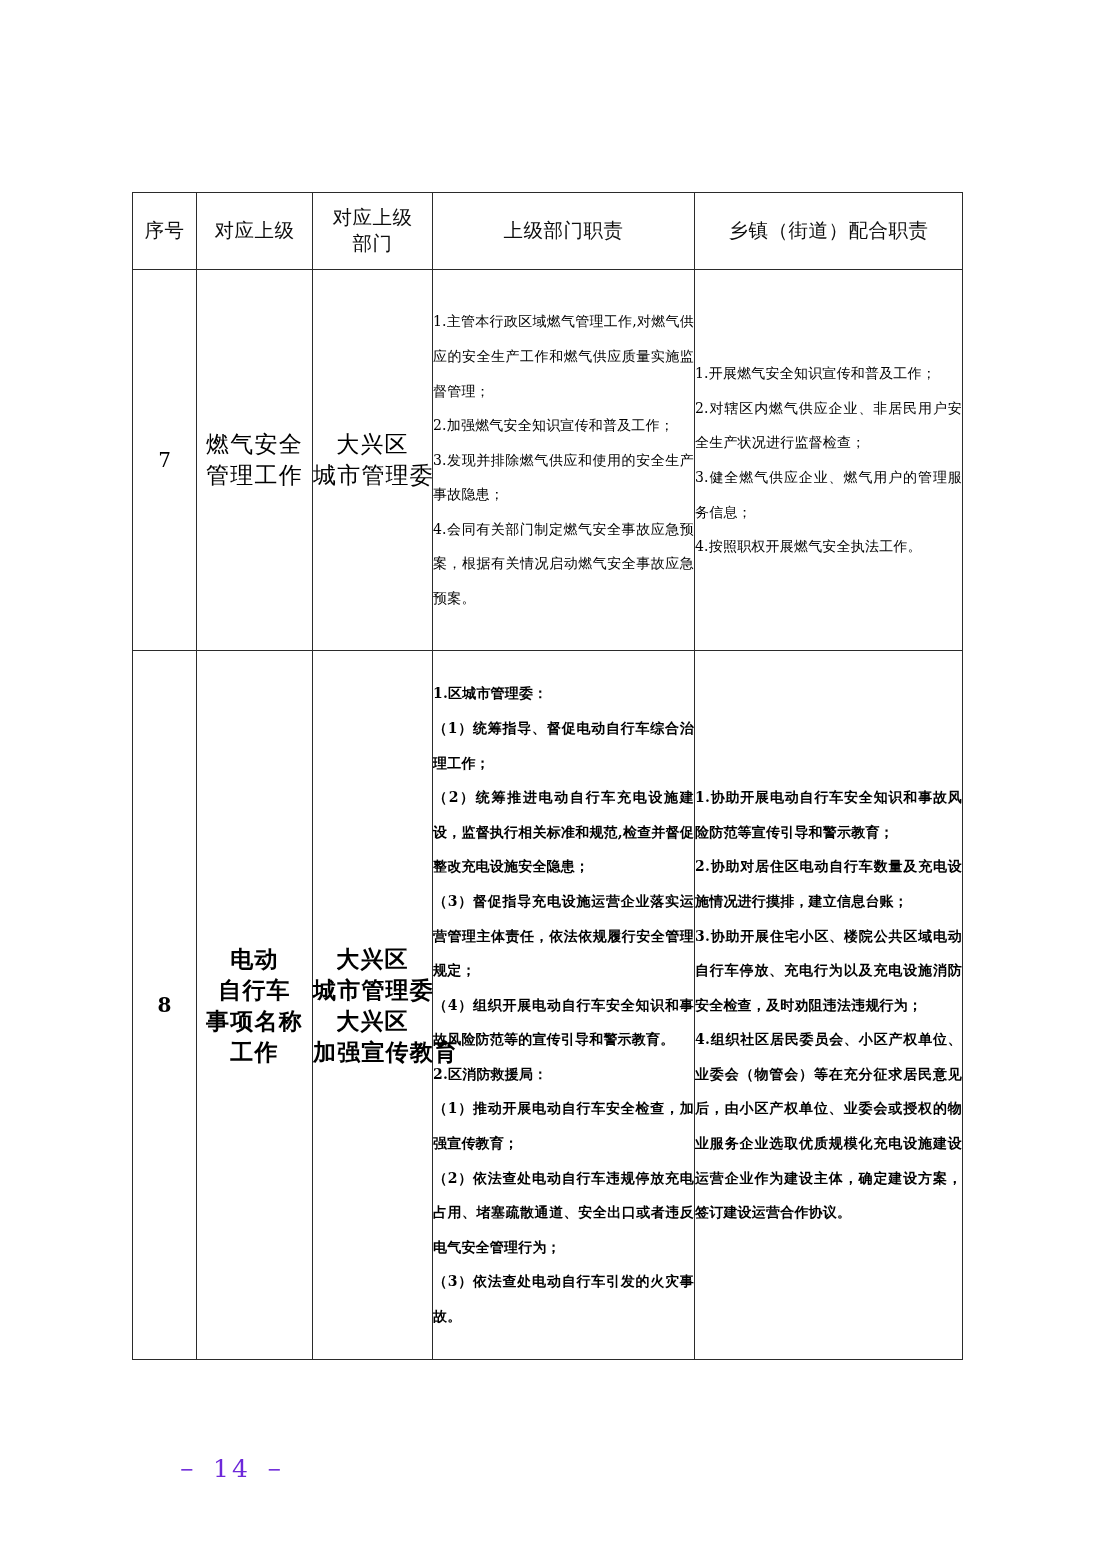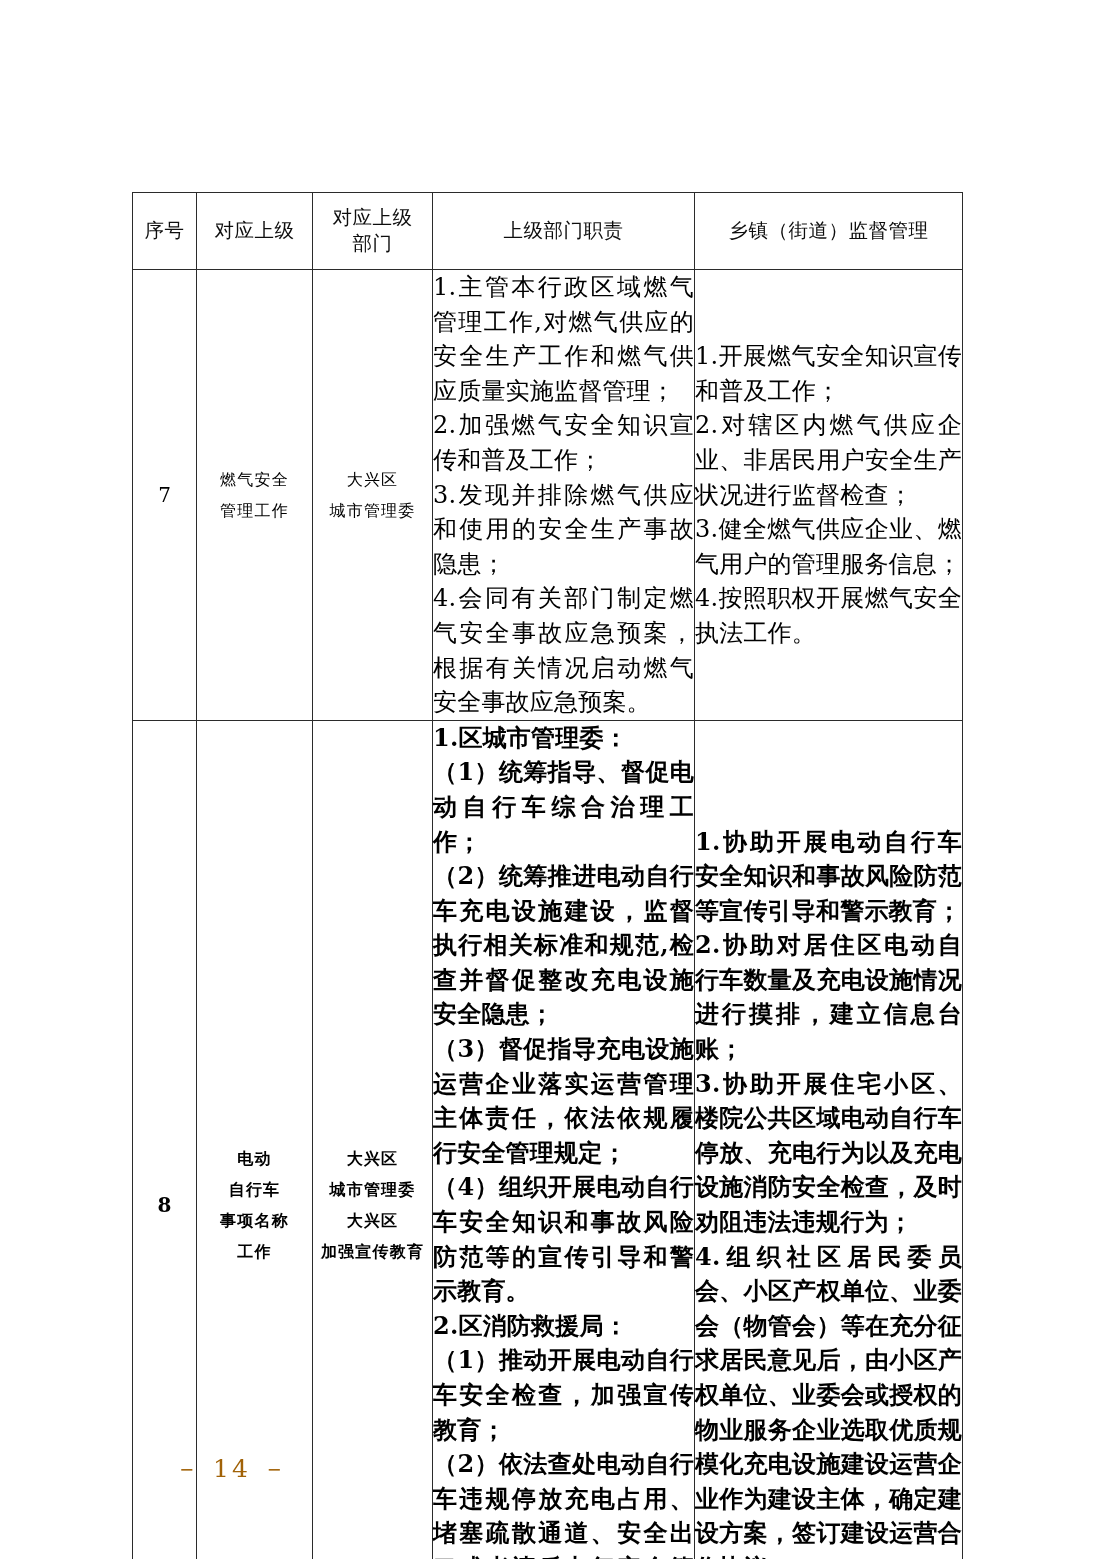--- a/index.html
+++ b/index.html
@@ -54,35 +54,35 @@
     font-size: 19.5px;
     line-height: 26px;
     letter-spacing: 0.5px;
     color: #0d0d0d;
   }
   .head-cell .l2 { display: block; font-family: Liberation Serif, serif; }
 
   
   .cell-center {
     text-align: center;
-    font-size: 16px;
+    font-size: 23px;
     line-height: 31px;
     letter-spacing: 1.2px;
     padding: 6px 4px;
   }
   .cell-center .ln { display: block; white-space: nowrap; }
 
   .cell-seq {
     text-align: center;
     font-size: 20px;
     font-family: "DejaVu Serif", "Liberation Serif", serif;
   }
 
   .cell-text {
-    font-size: 24px;
+    font-size: 14px;
     line-height: 34.6px;
     letter-spacing: 0.2px;
     padding: 14px 11px 14px 12px;
     vertical-align: middle;
     text-align: justify;
     text-justify: inter-character;
   }
   .cell-text .para {
     display: block;
     white-space: pre-wrap;
@@ -96,21 +96,21 @@
   
   .page-number {
     position: absolute;
     left: 132px;
     top: 1452px;
     width: 200px;
     text-align: center;
     font-size: 25px;
     letter-spacing: 3px;
     font-family: "DejaVu Serif", "Liberation Serif", serif;
-    color: #a16207;
+    color: #6d28d9;
   }
 </style>
 </head>
 <body>
 
 <div class="page">
 
   <table class="doc-table">
     <colgroup>
       <col class="col-seq">
@@ -122,21 +122,21 @@
 
     <thead>
       <tr>
         <th class="head-cell">序号</th>
         <th class="head-cell">对应上级</th>
         <th class="head-cell">
           <span class="l2">对应上级</span>
           <span class="l2">部门</span>
         </th>
         <th class="head-cell">上级部门职责</th>
-        <th class="head-cell">乡镇（街道）监督管理</th>
+        <th class="head-cell">乡镇（街道）配合职责</th>
       </tr>
     </thead>
 
     <tbody>
 
       <tr class="row-7">
         <td class="cell-seq">7</td>
         <td class="cell-center">
           <span class="ln">燃气安全</span>
           <span class="ln">管理工作</span>

